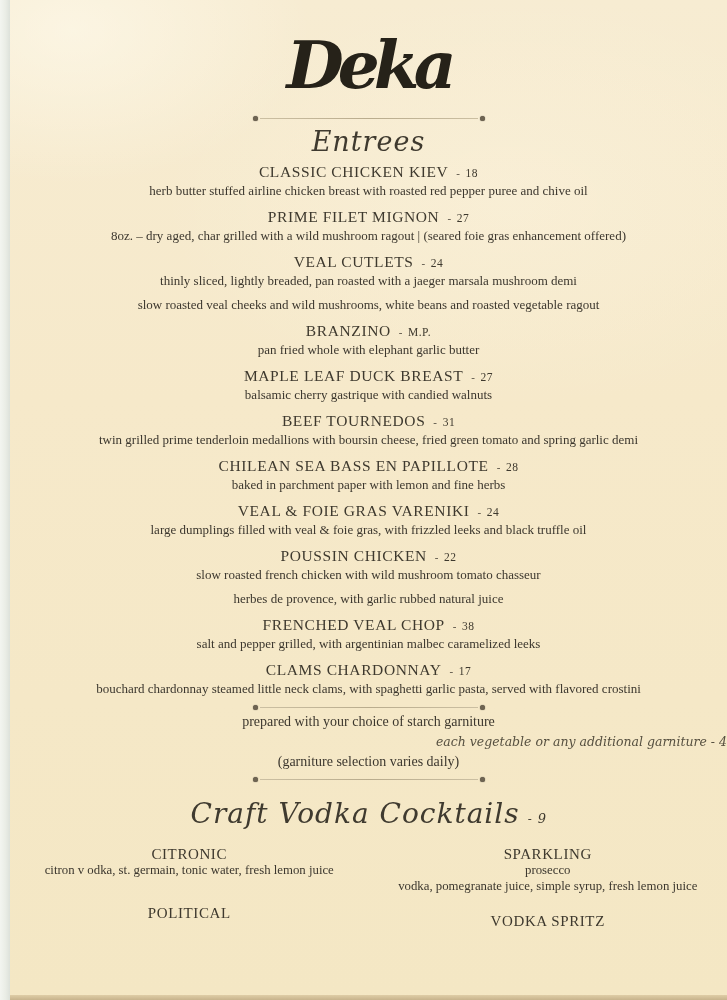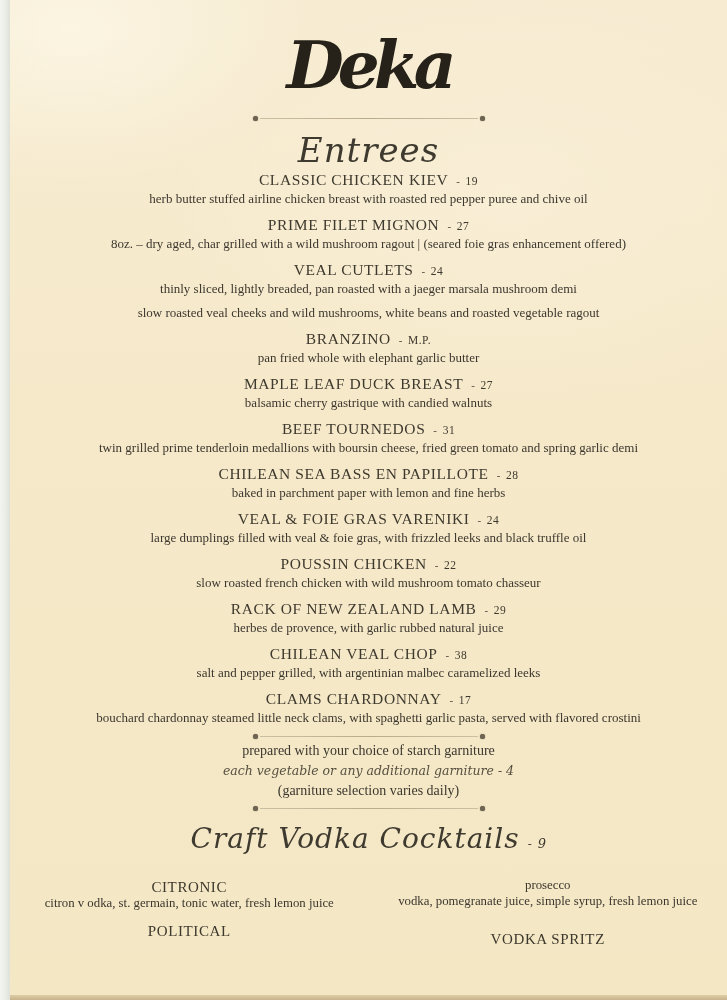--- a/index.html
+++ b/index.html
@@ -42,34 +42,34 @@
   }
   .divider .line {
     flex: 1; height: 1px; margin: 0 2px;
     background: linear-gradient(to right, #cbbfa2, #b9ac8d, #cbbfa2);
   }
   .divider-top { margin-top: 6px; }
   .script-title {
     font-family: "DejaVu Serif", serif; font-style: italic;
     color: #3f3a2f; letter-spacing: 1px;
   }
-  .entrees-title { margin-top: 11px; font-size: 34px; line-height: 36px; font-style: italic; }
+  .entrees-title { margin-top: 3px; font-size: 27px; line-height: 36px; font-style: italic; }
   .entrees-list { margin-top: 2px; }
   .item { margin-bottom: 8px; }
   .item-title { font-size: 15.5px; line-height: 19px; letter-spacing: 0.6px; color: #3e392e; }
   .sep { font-size: 11px; color: #4a443a; margin: 0 5px 0 8px; }
   .price { font-size: 11.5px; letter-spacing: 0.5px; color: #3e392e; }
   .desc { font-size: 13px; line-height: 16px; color: #3c372e; }
   .garniture-line1, .garniture-line3 { font-size: 14px; line-height: 18px; margin-top: 3px; color: #3c372e; }
   .garniture-line2 {
     font-family: "DejaVu Serif", serif; font-style: italic;
-    font-size: 12.5px; line-height: 17px; margin-top: 2px; color: #565040;
+    font-size: 12.5px; line-height: 17px; margin-top: 2px; color: #565040; text-align: right;
   }
   .divider-garniture-bottom { margin-top: 6px; }
-  .cocktails-title-row { margin-top: 0; font-size: 28px; line-height: 56px; }
+  .cocktails-title-row { margin-top: 12px; font-size: 28px; line-height: 40px; }
   .cocktails-title-row .sep { font-size: 12px; }
   .cocktails-title-row .price { font-size: 13px; }
   .cocktails-grid {
     display: grid; grid-template-columns: 1fr 1fr; column-gap: 8px; row-gap: 10px;
     margin-top: 6px; padding: 0 4px;
   }
   .cocktail-name { font-size: 15px; line-height: 18px; letter-spacing: 0.6px; color: #3e392e; }
   .cocktail-desc { font-size: 12.8px; line-height: 15.5px; color: #3c372e; }
   .cocktail-offset { margin-top: 8px; }
 </style>
@@ -88,21 +88,21 @@
       <span class="line"></span>
       <span class="dot"></span>
     </div>
 
     <div class="script-title entrees-title">Entrees</div>
 
     <div class="entrees-list">
 
 
       <div class="item">
-        <div class="item-title"><span>CLASSIC CHICKEN KIEV</span><span class="sep">-</span><span class="price">19</span></div>
+        <div class="item-title"><span>CLASSIC CHICKEN KIEV</span><span class="sep">-</span><span class="price">18</span></div>
         <div class="desc">herb butter stuffed airline chicken breast with roasted red pepper puree and chive oil</div>
       </div>
 
       <div class="item">
         <div class="item-title"><span>PRIME FILET MIGNON</span><span class="sep">-</span><span class="price">27</span></div>
         <div class="desc">8oz. – dry aged, char grilled with a wild mushroom ragout  |  (seared foie gras enhancement offered)</div>
       </div>
 
       <div class="item">
         <div class="item-title"><span>VEAL CUTLETS</span><span class="sep">-</span><span class="price">24</span></div>
@@ -137,26 +137,25 @@
         <div class="item-title"><span>VEAL &amp; FOIE GRAS VARENIKI</span><span class="sep">-</span><span class="price">24</span></div>
         <div class="desc">large dumplings filled with veal &amp; foie gras, with frizzled leeks and black truffle oil</div>
       </div>
 
       <div class="item">
         <div class="item-title"><span>POUSSIN CHICKEN</span><span class="sep">-</span><span class="price">22</span></div>
         <div class="desc">slow roasted french chicken with wild mushroom tomato chasseur</div>
       </div>
 
       <div class="item">
-        <div class="item-title"><span>RACK OF NEW ZEALAND LAMB</span><span class="sep">-</span><span class="price">29</span></div>
         <div class="desc">herbes de provence, with garlic rubbed natural juice</div>
       </div>
 
       <div class="item">
-        <div class="item-title"><span>CHILEAN VEAL CHOP</span><span class="sep">-</span><span class="price">38</span></div>
+        <div class="item-title"><span>FRENCHED VEAL CHOP</span><span class="sep">-</span><span class="price">38</span></div>
         <div class="desc">salt and pepper grilled, with argentinian malbec caramelized leeks</div>
       </div>
 
       <div class="item">
         <div class="item-title"><span>CLAMS CHARDONNAY</span><span class="sep">-</span><span class="price">17</span></div>
         <div class="desc">bouchard chardonnay steamed little neck clams, with spaghetti garlic pasta, served with flavored crostini</div>
       </div>
 
     </div>
 
@@ -179,20 +178,21 @@
     <div class="script-title cocktails-title-row"><span>Craft Vodka Cocktails</span><span class="sep">-</span><span class="price">9</span></div>
 
     <div class="cocktails-grid">
 
       <div class="cocktail-item">
         <div class="cocktail-name">CITRONIC</div>
         <div class="cocktail-desc">citron v odka, st. germain, tonic water, fresh lemon juice</div>
       </div>
 
       <div class="cocktail-item">
+        <div class="cocktail-name">SPARKLING</div>
         <div class="cocktail-desc">prosecco</div>
         <div class="cocktail-desc">vodka, pomegranate juice, simple syrup, fresh lemon juice</div>
       </div>
 
       <div class="cocktail-item">
         <div class="cocktail-name">POLITICAL</div>
 
       </div>
 
       <div class="cocktail-item cocktail-offset">

